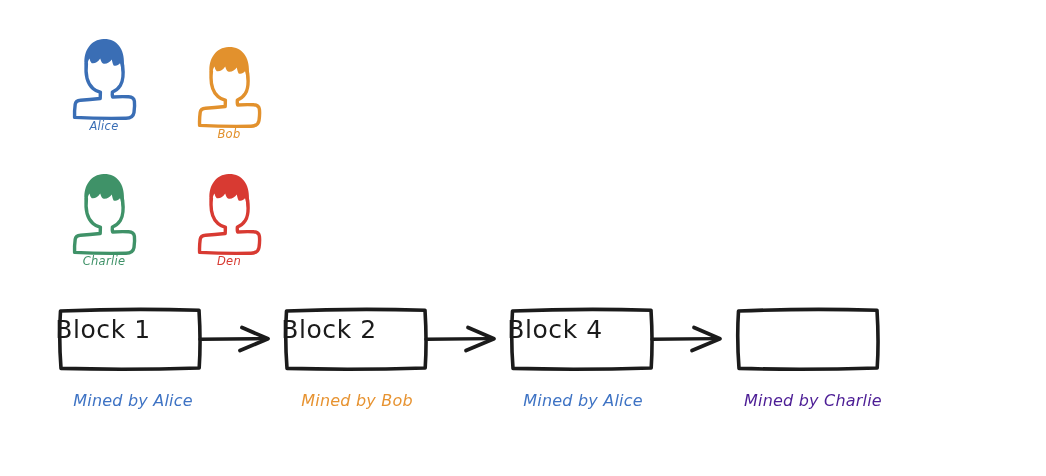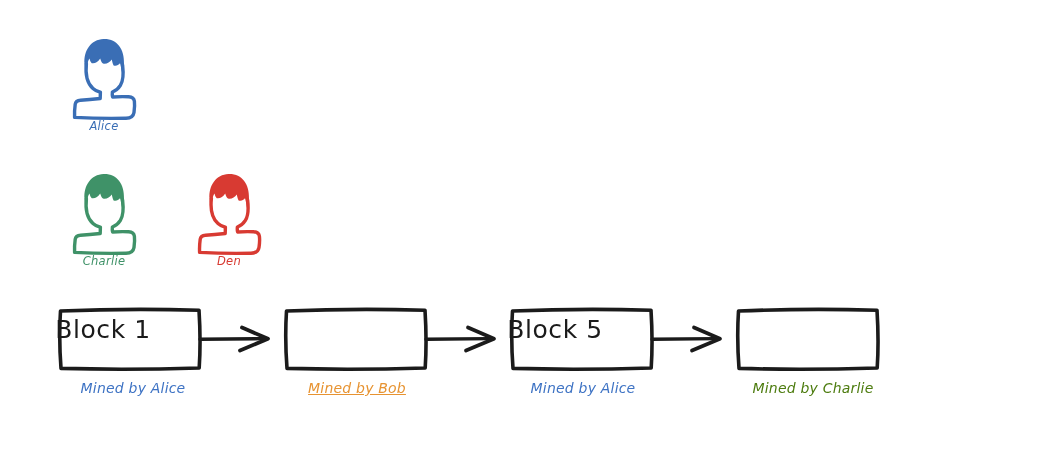--- a/index.html
+++ b/index.html
@@ -99,31 +99,31 @@
   .arrow {
     position: absolute;
     left: 168px;
     top: 29px;
     width: 88px;
     height: 28px;
   }
   .caption {
     position: absolute;
     left: -22px;
-    top: 84px;
+    top: 95px;
     width: 190px;
     text-align: center;
     font-family: "DejaVu Sans", sans-serif;
-    font-size: 14px;
+    font-size: 16px;
     font-style: italic;
     letter-spacing: 0.2px;
     white-space: nowrap;
   }
   .cap-0 { left: 8px; }
-  .cap-1 { left: 6px; text-decoration: underline; }
+  .cap-1 { left: 6px; }
   .cap-2 { left: 6px; }
   .cap-3 { left: 10px; }
 </style>
 </head>
 <body>
 
 <div class="canvas">
 
   <div class="participants">
 
@@ -141,20 +141,40 @@
                    C13.2 70.4 11.6 71.6 11.2 74.2 C10.6 78.6 10.4 83 10.6 87.4
                    C26 88.2 44 88.6 62 88.2 C66.6 88.1 69.4 86.2 70 82.4
                    C70.6 78.4 70.8 74.4 70.4 71.2 C70 68.4 68.2 67 64.6 66.8
                    C60 66.5 54.4 66.6 48.6 67 C48.2 65.2 48.2 63.6 48.4 62
                    C51.6 60.8 54.4 58.6 56.4 55.4 C59 51.2 59.8 45 58.6 35" fill="none" stroke="#3a6eb5" stroke-width="3.4" stroke-linecap="round" stroke-linejoin="round"></path>
         </g>
       </svg>
       <div class="p-name" style="color:#3a6eb5">Alice</div>
     </div>
 
+    <div class="participant p-1">
+      <svg class="avatar-svg" width="80" height="92" viewBox="0 0 80 92">
+        <g>
+          <path d="M20.5 34 C19.5 20.5 27 9.5 39.5 9 C53 8.5 60.5 19 60 33.5
+                   C59.6 40 58.6 42.5 58 43.2 C57.4 39.6 56.8 35.6 56 33.2
+                   C54.4 35.2 52 36.4 49.6 35.4 C48.6 33.8 48.2 31.6 47.8 29.6
+                   C45.6 32.6 42.4 34.4 39 33.6 C37.6 32.4 36.8 30.4 36.2 28.4
+                   C34.2 31.8 31 33.8 27.8 33.2 C26.6 32 26 30.2 25.4 28.4
+                   C24 31 23 33.6 22.6 43.4 C21.8 42 21 39 20.5 34 Z" fill="#e2912d"></path>
+          <path d="M22.4 33.5 C21.2 44 23.4 53.5 29 58.6 C31 60.5 33.6 61.8 36.4 62.2
+                   L36.2 68.5 C30 69.2 24 69.8 16.5 70.2
+                   C13.2 70.4 11.6 71.6 11.2 74.2 C10.6 78.6 10.4 83 10.6 87.4
+                   C26 88.2 44 88.6 62 88.2 C66.6 88.1 69.4 86.2 70 82.4
+                   C70.6 78.4 70.8 74.4 70.4 71.2 C70 68.4 68.2 67 64.6 66.8
+                   C60 66.5 54.4 66.6 48.6 67 C48.2 65.2 48.2 63.6 48.4 62
+                   C51.6 60.8 54.4 58.6 56.4 55.4 C59 51.2 59.8 45 58.6 35" fill="none" stroke="#e2912d" stroke-width="3.4" stroke-linecap="round" stroke-linejoin="round"></path>
+        </g>
+      </svg>
+      <div class="p-name" style="color:#e2912d">Bob</div>
+    </div>
 
     <div class="participant p-3">
       <svg class="avatar-svg" width="80" height="92" viewBox="0 0 80 92">
         <g>
           <path d="M20.5 34 C19.5 20.5 27 9.5 39.5 9 C53 8.5 60.5 19 60 33.5
                    C59.6 40 58.6 42.5 58 43.2 C57.4 39.6 56.8 35.6 56 33.2
                    C54.4 35.2 52 36.4 49.6 35.4 C48.6 33.8 48.2 31.6 47.8 29.6
                    C45.6 32.6 42.4 34.4 39 33.6 C37.6 32.4 36.8 30.4 36.2 28.4
                    C34.2 31.8 31 33.8 27.8 33.2 C26.6 32 26 30.2 25.4 28.4
                    C24 31 23 33.6 22.6 43.4 C21.8 42 21 39 20.5 34 Z" fill="#d83a32"></path>
@@ -205,42 +225,43 @@
         <path d="M44 2.5 L70 13.8 L42 25.5" fill="none" stroke="#1b1b1b" stroke-width="3.8" stroke-linecap="round" stroke-linejoin="round"></path>
       </svg>
       <div class="caption cap-0" style="color:#3e73c4">Mined by Alice</div>
     </div>
 
     <div class="block-wrap bw-1">
       <svg class="block-box" viewBox="0 0 146 66">
         <path d="M3.5 5 C48 3.2 97 3 142 4.2 C143 20 143.4 44 142.2 62
                  C96 63.4 48 63.6 4 62.4 C2.6 44 2.4 22 3.5 5 Z" fill="#ffffff" stroke="#1b1b1b" stroke-width="3.6" stroke-linecap="round" stroke-linejoin="round"></path>
       </svg>
+      <div class="block-label">Block 2</div>
       <svg class="arrow" viewBox="0 0 88 28">
         <path d="M2 14.2 L66 13.6" fill="none" stroke="#1b1b1b" stroke-width="3.4" stroke-linecap="round"></path>
         <path d="M44 2.5 L70 13.8 L42 25.5" fill="none" stroke="#1b1b1b" stroke-width="3.8" stroke-linecap="round" stroke-linejoin="round"></path>
       </svg>
       <div class="caption cap-1" style="color:#e79331">Mined by Bob</div>
     </div>
 
     <div class="block-wrap bw-2">
       <svg class="block-box" viewBox="0 0 146 66">
         <path d="M3.5 5 C48 3.2 97 3 142 4.2 C143 20 143.4 44 142.2 62
                  C96 63.4 48 63.6 4 62.4 C2.6 44 2.4 22 3.5 5 Z" fill="#ffffff" stroke="#1b1b1b" stroke-width="3.6" stroke-linecap="round" stroke-linejoin="round"></path>
       </svg>
-      <div class="block-label">Block 5</div>
+      <div class="block-label">Block 4</div>
       <svg class="arrow" viewBox="0 0 88 28">
         <path d="M2 14.2 L66 13.6" fill="none" stroke="#1b1b1b" stroke-width="3.4" stroke-linecap="round"></path>
         <path d="M44 2.5 L70 13.8 L42 25.5" fill="none" stroke="#1b1b1b" stroke-width="3.8" stroke-linecap="round" stroke-linejoin="round"></path>
       </svg>
       <div class="caption cap-2" style="color:#3e73c4">Mined by Alice</div>
     </div>
 
     <div class="block-wrap bw-3">
       <svg class="block-box" viewBox="0 0 146 66">
         <path d="M3.5 5 C48 3.2 97 3 142 4.2 C143 20 143.4 44 142.2 62
                  C96 63.4 48 63.6 4 62.4 C2.6 44 2.4 22 3.5 5 Z" fill="#ffffff" stroke="#1b1b1b" stroke-width="3.6" stroke-linecap="round" stroke-linejoin="round"></path>
       </svg>
-      <div class="caption cap-3" style="color:#4d7c0f">Mined by Charlie</div>
+      <div class="caption cap-3" style="color:#4c1d95">Mined by Charlie</div>
     </div>
 
   </div>
 </div>
 
 </body></html>

